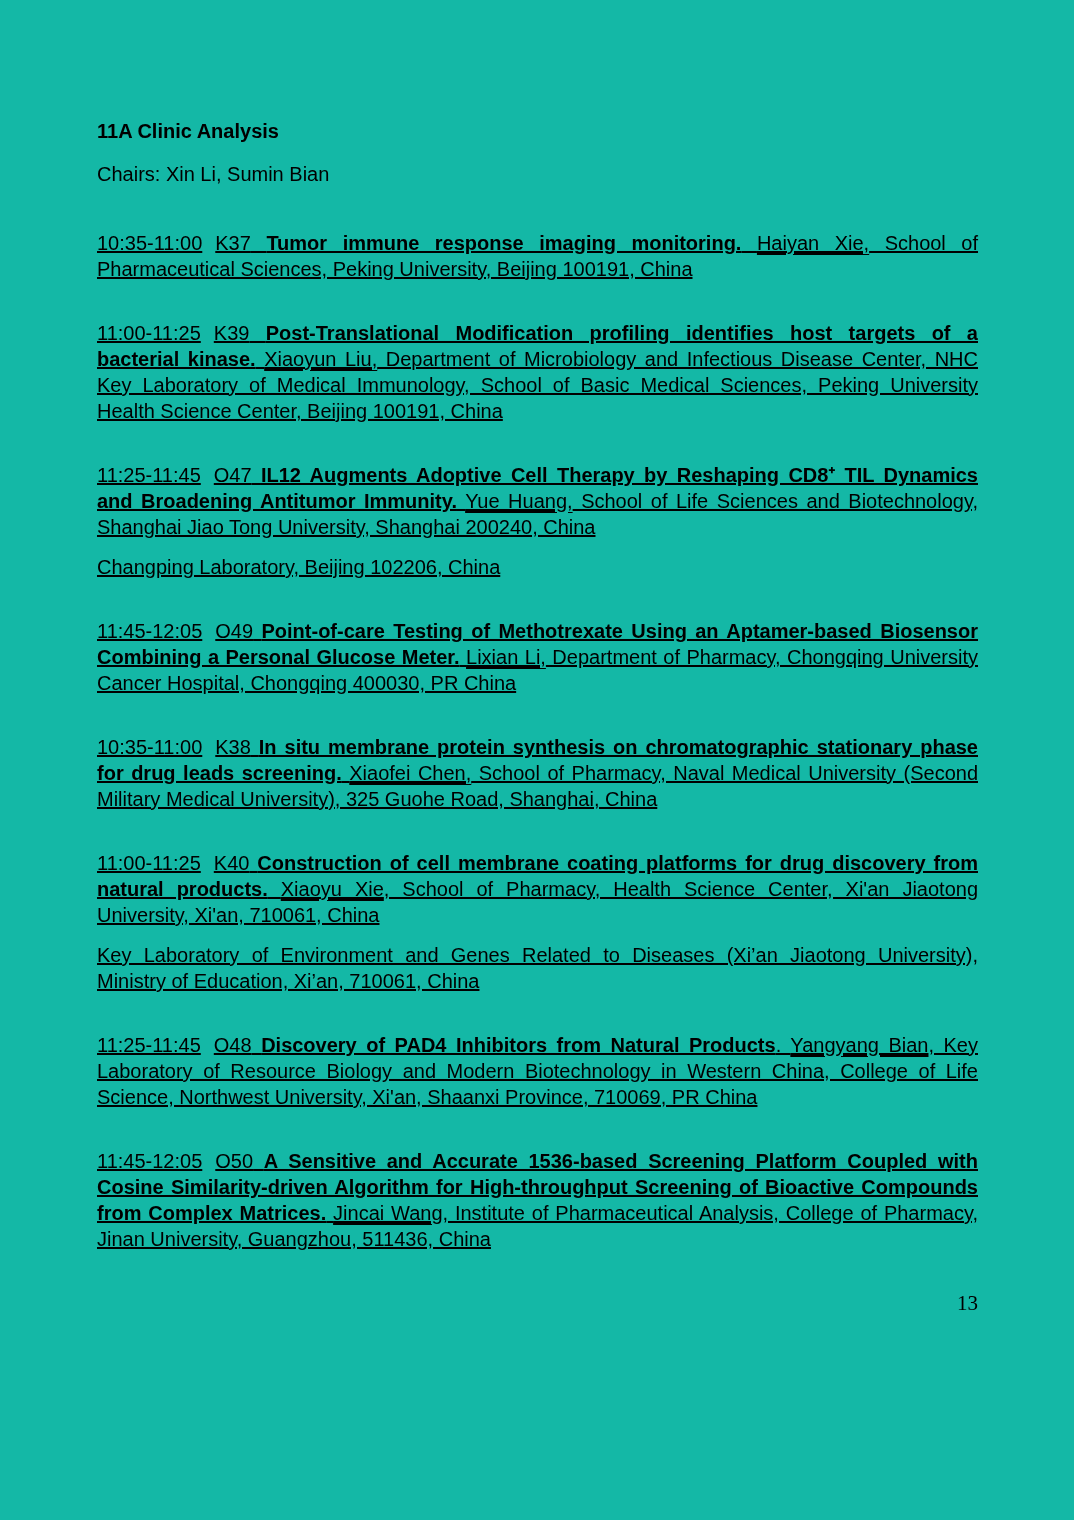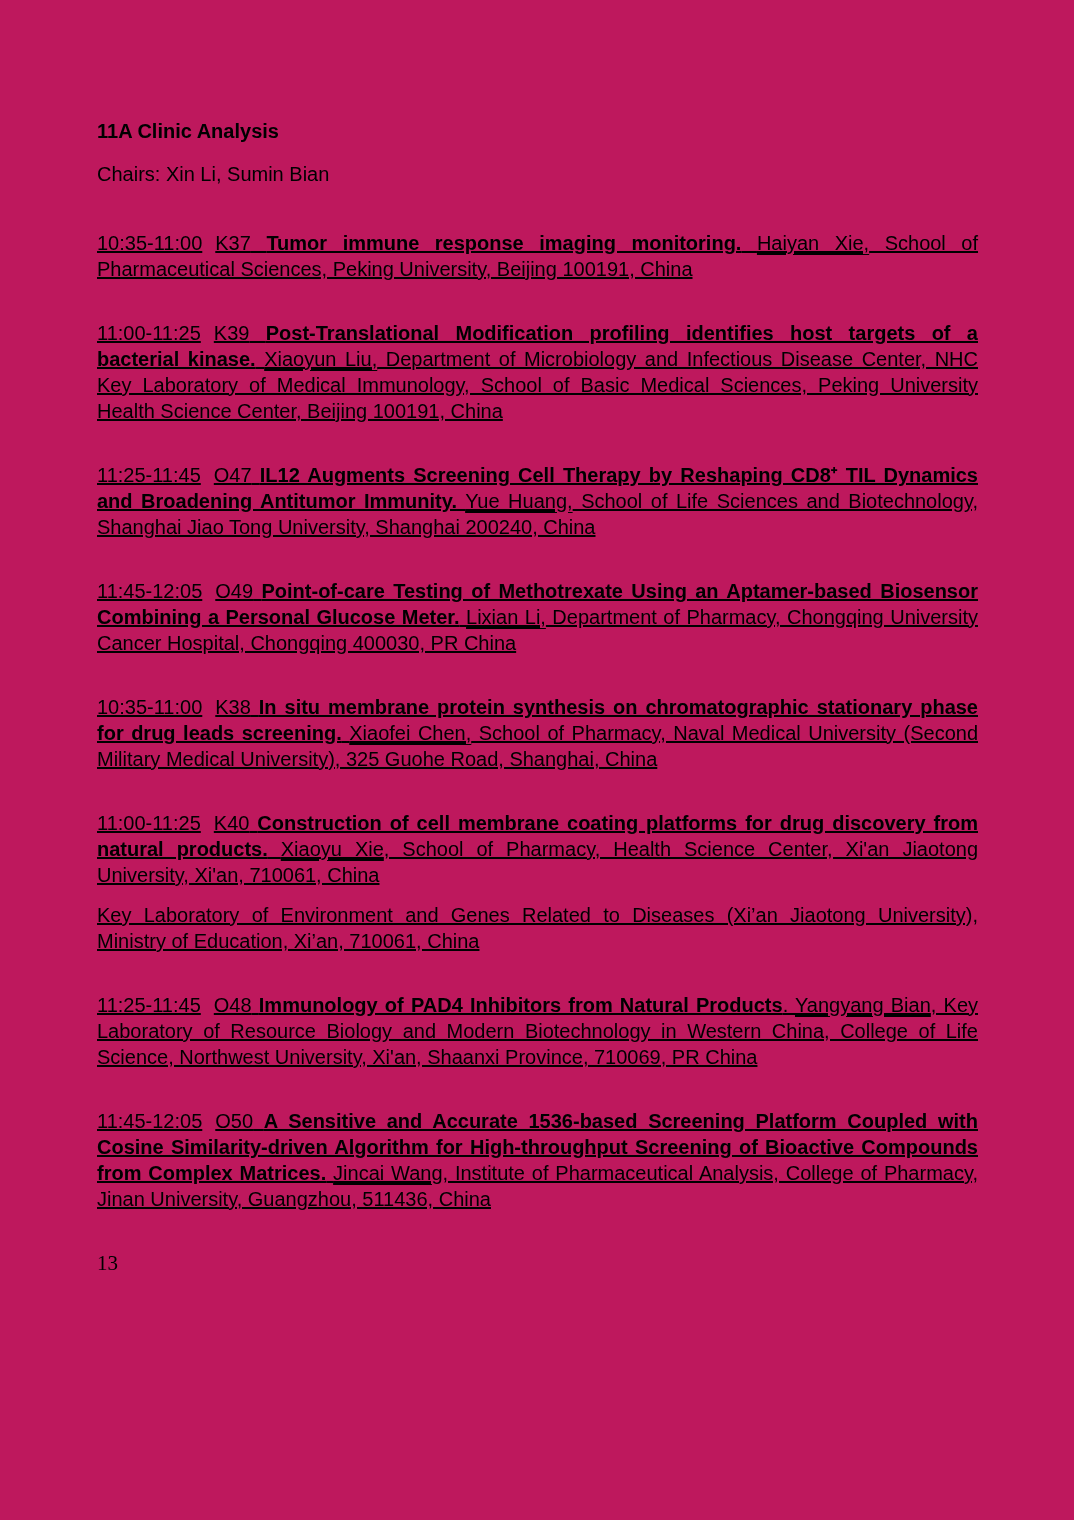--- a/index.html
+++ b/index.html
@@ -5,21 +5,21 @@
   html, body {
     margin: 0;
     padding: 0;
     background: #ffffff;
   }
   .page {
     position: relative;
     width: 1074px;
     height: 1520px;
     margin: 0 auto;
-    background: #be185d;
+    background: #14b8a6;
     color: #000000;
     font-family: "Liberation Sans", sans-serif;
     font-size: 20px;
     line-height: 26px;
     box-sizing: border-box;
     padding: 118px 96px 30px 97px;
     overflow: hidden;
   }
   p { margin: 0; }
   .section-heading {
@@ -34,21 +34,21 @@
   .entry-main, .entry-extra {
     text-align: justify;
     text-decoration: underline;
   }
   .entry-extra { margin-top: 14px; }
   .time { margin-right: 13px; }
   .b { font-weight: bold; }
   .u { text-decoration: underline; text-underline-offset: 3px; }
   .lunch-line { margin-bottom: 44px; }
   .page-number {
-    text-align: left;
+    text-align: right;
     font-family: "Liberation Serif", serif;
     font-size: 21px;
     margin-top: 6px;
   }
 </style>
 </head>
 <body>
 
 <div class="page">
 
@@ -57,40 +57,41 @@
 
   <div class="entry">
     <p class="entry-main"><span class="time">10:35-11:00</span><span>K37</span> <span class="b">Tumor immune response imaging monitoring.</span><span> </span><span class="u">Haiyan Xie,</span><span> School of Pharmaceutical Sciences, Peking University, Beijing 100191, China</span></p>
   </div>
 
   <div class="entry">
     <p class="entry-main"><span class="time">11:00-11:25</span><span>K39</span> <span class="b">Post-Translational Modification profiling identifies host targets of a bacterial kinase.</span><span> </span><span class="u">Xiaoyun Liu,</span><span> Department of Microbiology and Infectious Disease Center, NHC Key Laboratory of Medical Immunology, School of Basic Medical Sciences, Peking University Health Science Center, Beijing 100191, China</span></p>
   </div>
 
   <div class="entry">
-    <p class="entry-main"><span class="time">11:25-11:45</span><span>O47</span> <span class="b">IL12 Augments Screening Cell Therapy by Reshaping CD8⁺ TIL Dynamics and Broadening Antitumor Immunity.</span><span> </span><span class="u">Yue Huang,</span><span> School of Life Sciences and Biotechnology, Shanghai Jiao Tong University, Shanghai 200240, China</span></p>
+    <p class="entry-main"><span class="time">11:25-11:45</span><span>O47</span> <span class="b">IL12 Augments Adoptive Cell Therapy by Reshaping CD8⁺ TIL Dynamics and Broadening Antitumor Immunity.</span><span> </span><span class="u">Yue Huang,</span><span> School of Life Sciences and Biotechnology, Shanghai Jiao Tong University, Shanghai 200240, China</span></p>
+    <p class="entry-extra">Changping Laboratory, Beijing 102206, China</p>
   </div>
 
   <div class="entry">
     <p class="entry-main"><span class="time">11:45-12:05</span><span>O49</span> <span class="b">Point-of-care Testing of Methotrexate Using an Aptamer-based Biosensor Combining a Personal Glucose Meter.</span><span> </span><span class="u">Lixian Li,</span><span> Department of Pharmacy, Chongqing University Cancer Hospital, Chongqing 400030, PR China</span></p>
   </div>
 
 
 
   <div class="entry">
     <p class="entry-main"><span class="time">10:35-11:00</span><span>K38</span> <span class="b">In situ membrane protein synthesis on chromatographic stationary phase for drug leads screening.</span><span> </span><span class="u">Xiaofei Chen,</span><span> School of Pharmacy, Naval Medical University (Second Military Medical University), 325 Guohe Road, Shanghai, China</span></p>
   </div>
 
   <div class="entry">
     <p class="entry-main"><span class="time">11:00-11:25</span><span>K40</span> <span class="b">Construction of cell membrane coating platforms for drug discovery from natural products.</span><span> </span><span class="u">Xiaoyu Xie</span><span>, School of Pharmacy, Health Science Center, Xi'an Jiaotong University, Xi'an, 710061, China</span></p>
     <p class="entry-extra">Key Laboratory of Environment and Genes Related to Diseases (Xi’an Jiaotong University), Ministry of Education, Xi’an, 710061, China</p>
   </div>
 
   <div class="entry">
-    <p class="entry-main"><span class="time">11:25-11:45</span><span>O48</span> <span class="b">Immunology of PAD4 Inhibitors from Natural Products</span><span>. </span><span class="u">Yangyang Bian</span><span>, Key Laboratory of Resource Biology and Modern Biotechnology in Western China, College of Life Science, Northwest University, Xi'an, Shaanxi Province, 710069, PR China</span></p>
+    <p class="entry-main"><span class="time">11:25-11:45</span><span>O48</span> <span class="b">Discovery of PAD4 Inhibitors from Natural Products</span><span>. </span><span class="u">Yangyang Bian</span><span>, Key Laboratory of Resource Biology and Modern Biotechnology in Western China, College of Life Science, Northwest University, Xi'an, Shaanxi Province, 710069, PR China</span></p>
   </div>
 
   <div class="entry">
     <p class="entry-main"><span class="time">11:45-12:05</span><span>O50</span> <span class="b">A Sensitive and Accurate 1536-based Screening Platform Coupled with Cosine Similarity-driven Algorithm for High-throughput Screening of Bioactive Compounds from Complex Matrices.</span><span> </span><span class="u">Jincai Wang</span><span>, Institute of Pharmaceutical Analysis, College of Pharmacy, Jinan University, Guangzhou, 511436, China</span></p>
   </div>
 
   <p class="page-number">13</p>
 
 </div>
 

